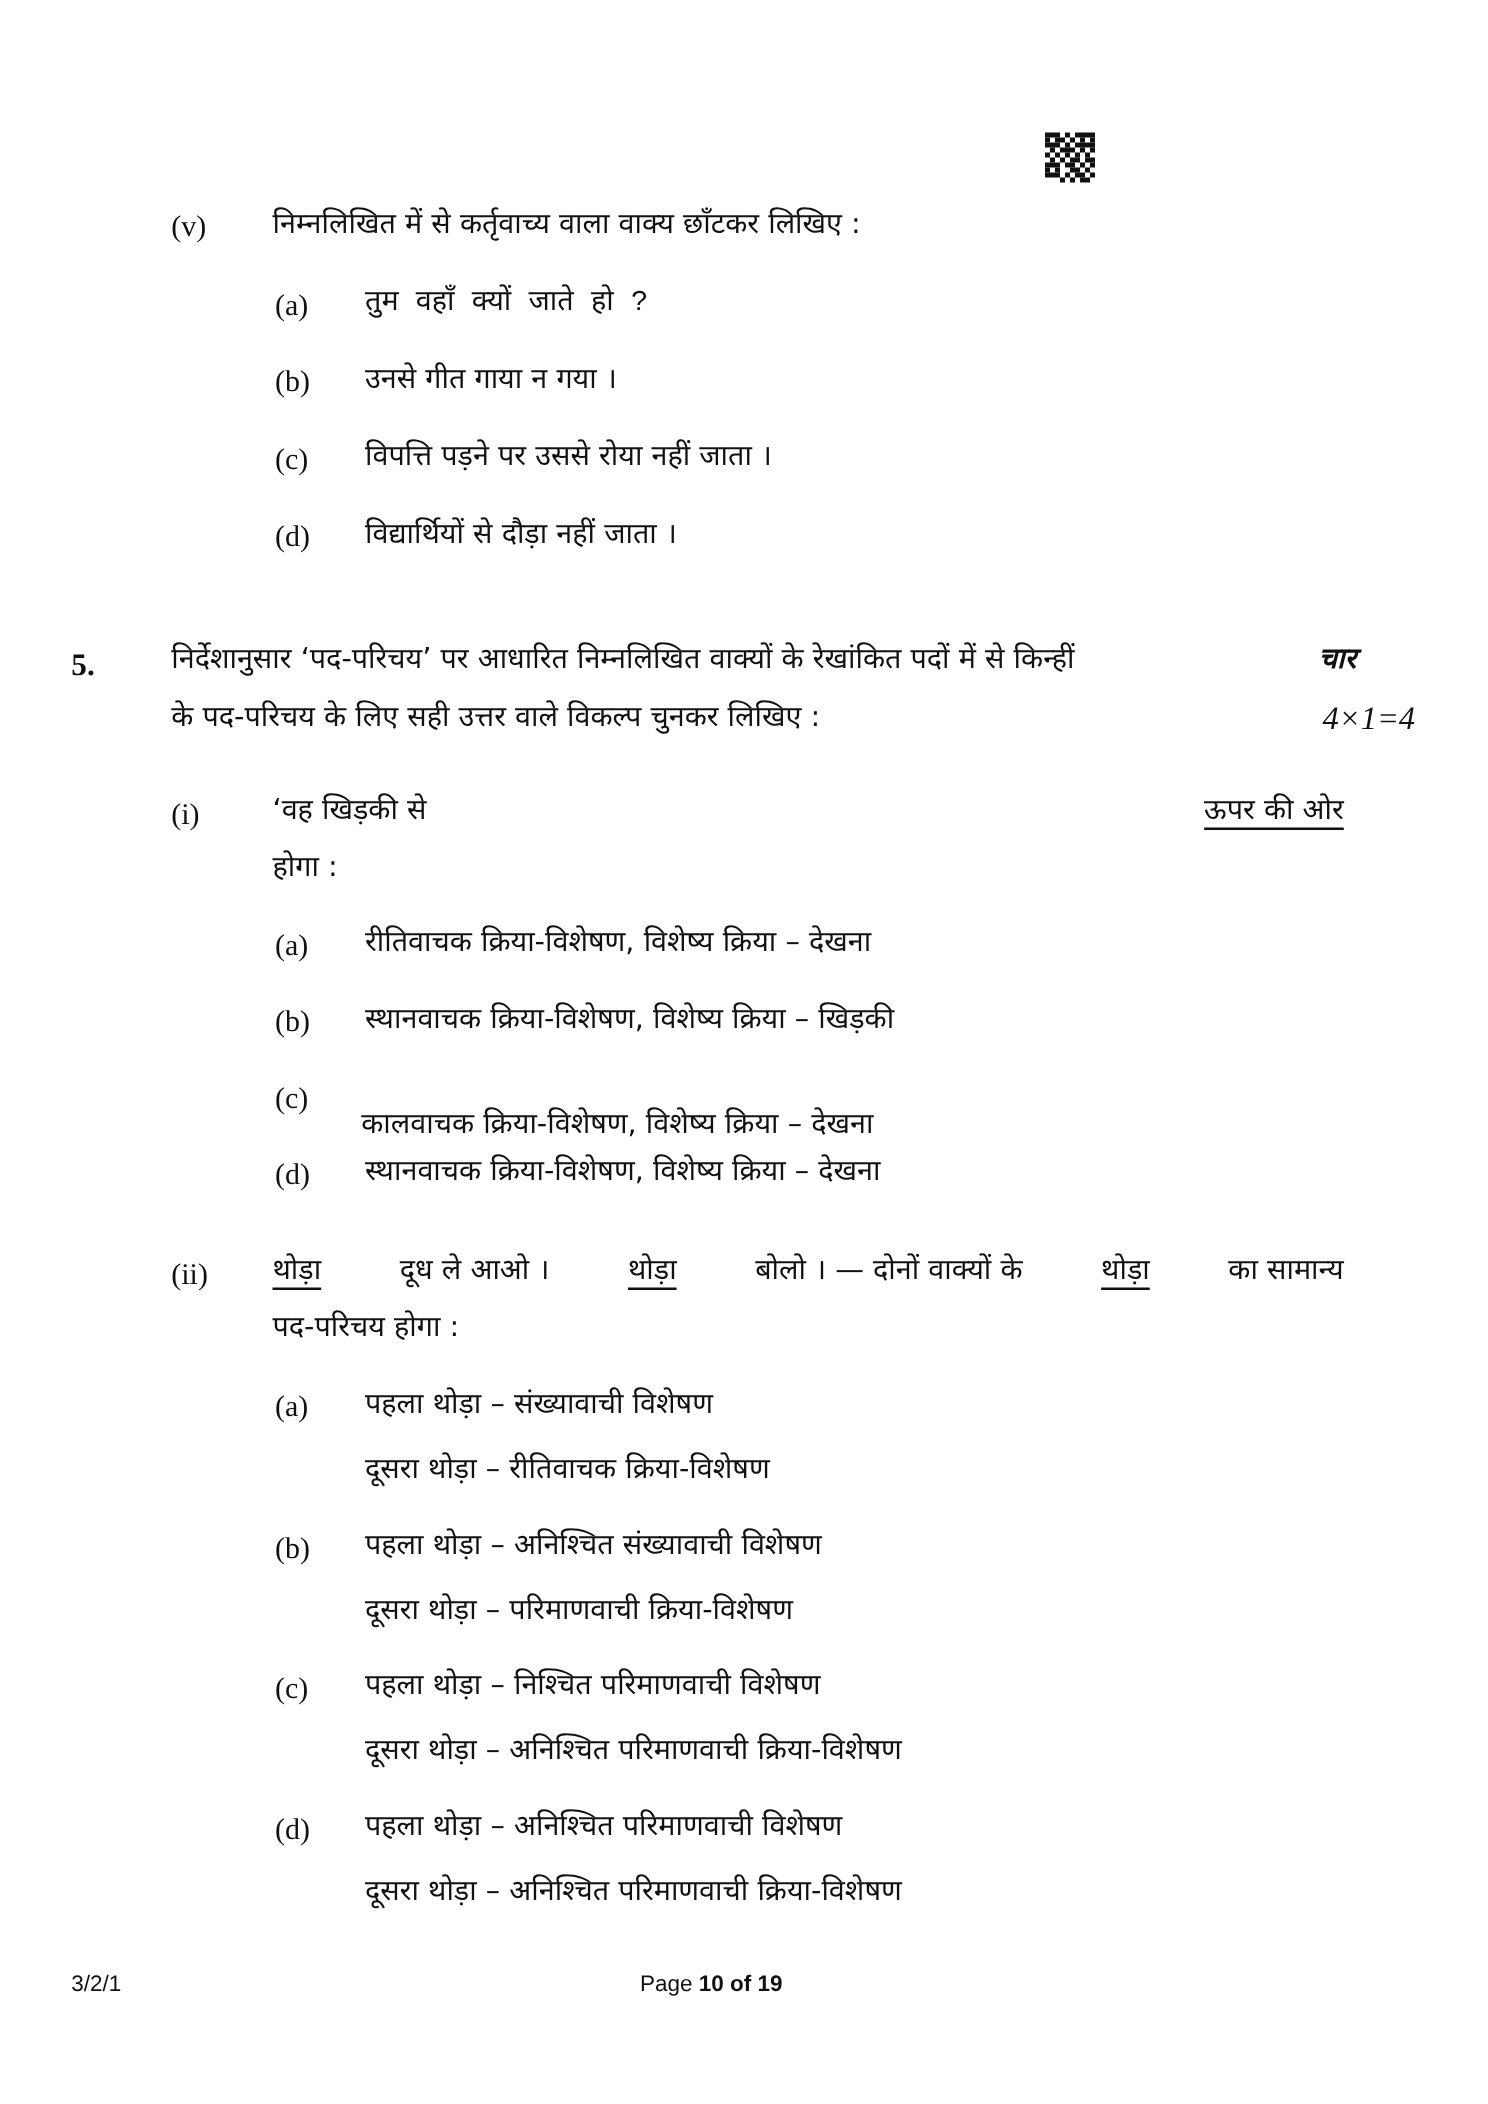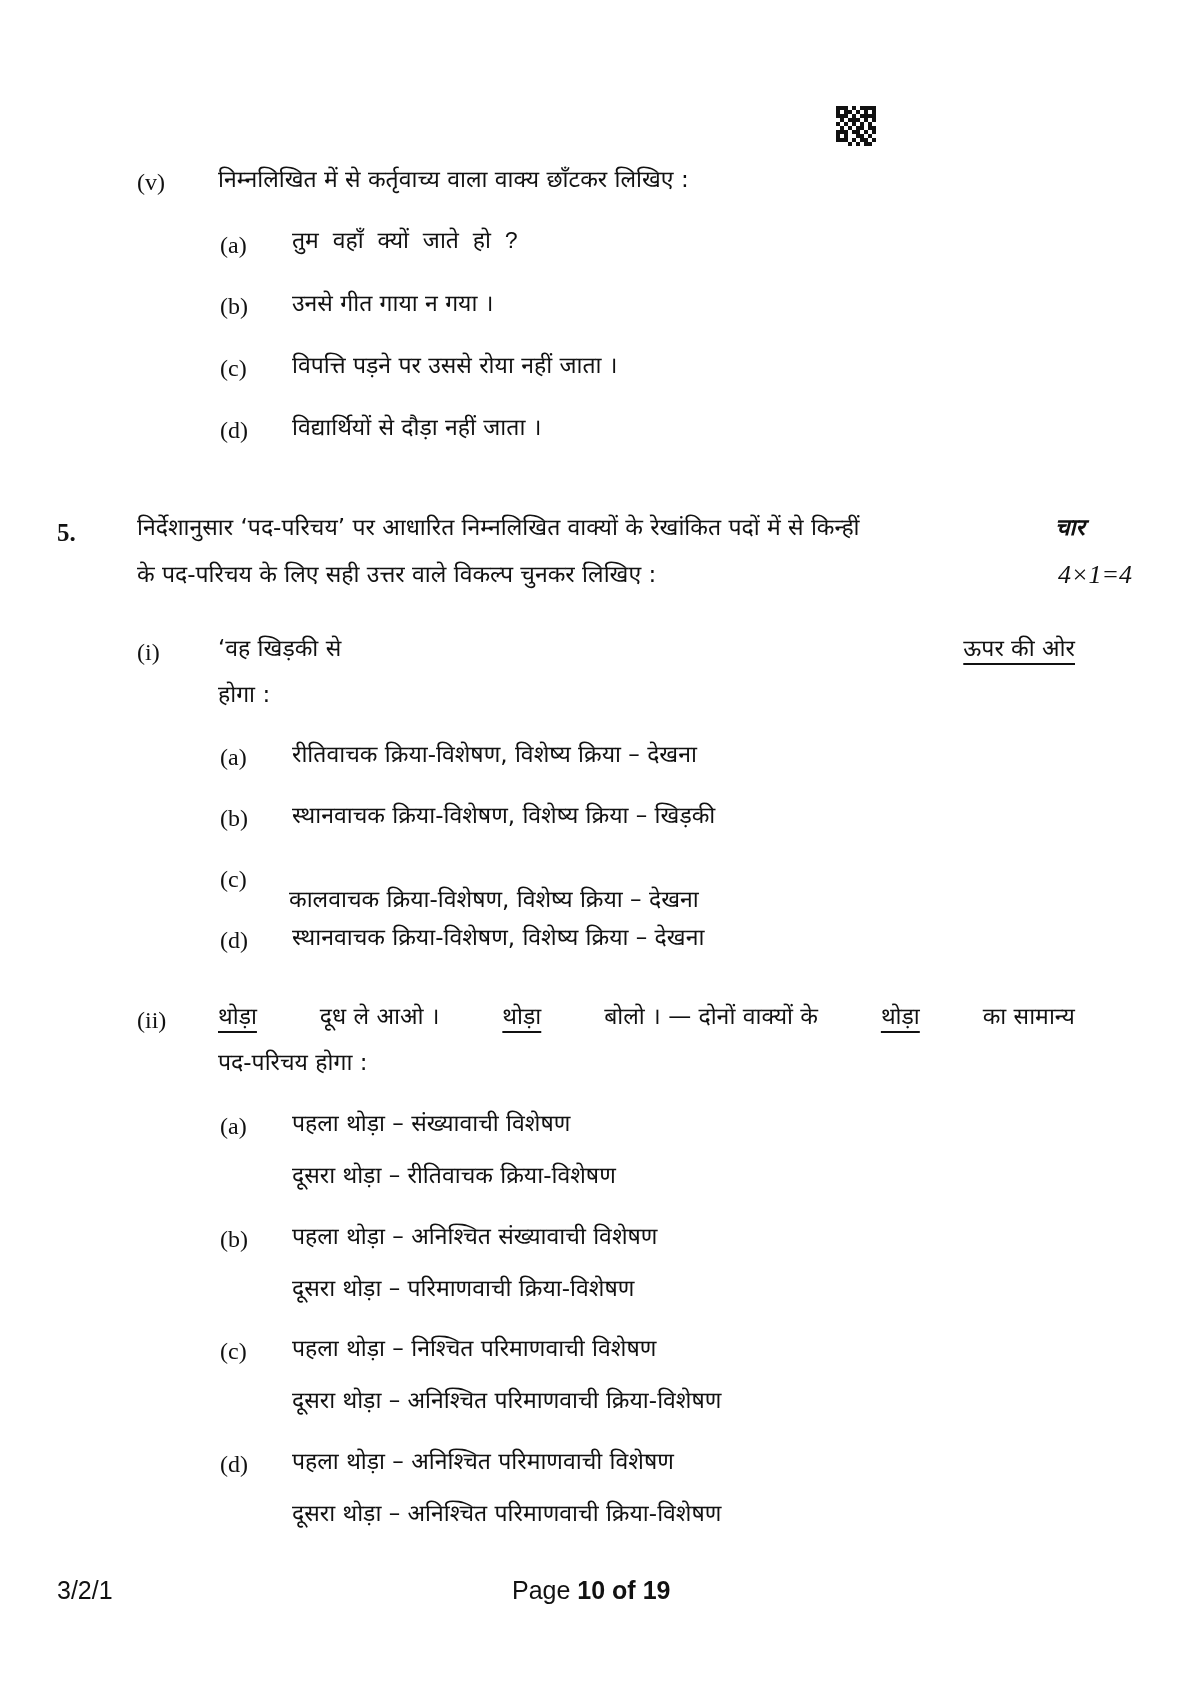--- a/index.html
+++ b/index.html
@@ -20,21 +20,21 @@
     .lbl { font-family: "Liberation Serif", "DejaVu Serif", serif; font-size: 24px; line-height: 1; }
     .qnum { font-family: "Liberation Serif", "DejaVu Serif", serif; font-size: 25px; font-weight: bold; line-height: 1; }
     .marks { font-family: "Liberation Serif", "DejaVu Serif", serif; font-style: italic; font-size: 26px; line-height: 1; }
     .bold-italic { font-weight: bold; font-style: italic; }
     .ul { text-decoration: underline; text-decoration-thickness: 2px; text-underline-offset: 7px; }
     .justify-line {
       display: flex;
       justify-content: space-between;
       white-space: nowrap;
     }
-    .footer { font-family: "Liberation Sans", "DejaVu Sans", sans-serif; font-size: 25px; line-height: 1; }
+    .footer { font-family: "Liberation Sans", "DejaVu Sans", sans-serif; font-size: 18px; line-height: 1; }
     .qr {
       position: absolute;
       left: 836px; top: 106px;
       width: 40px; height: 40px;
       display: grid;
       grid-template-columns: repeat(10, 4px);
       grid-template-rows: repeat(10, 4px);
     }
     .qr span { background: #111; }
     .qr span.w { background: transparent; }

